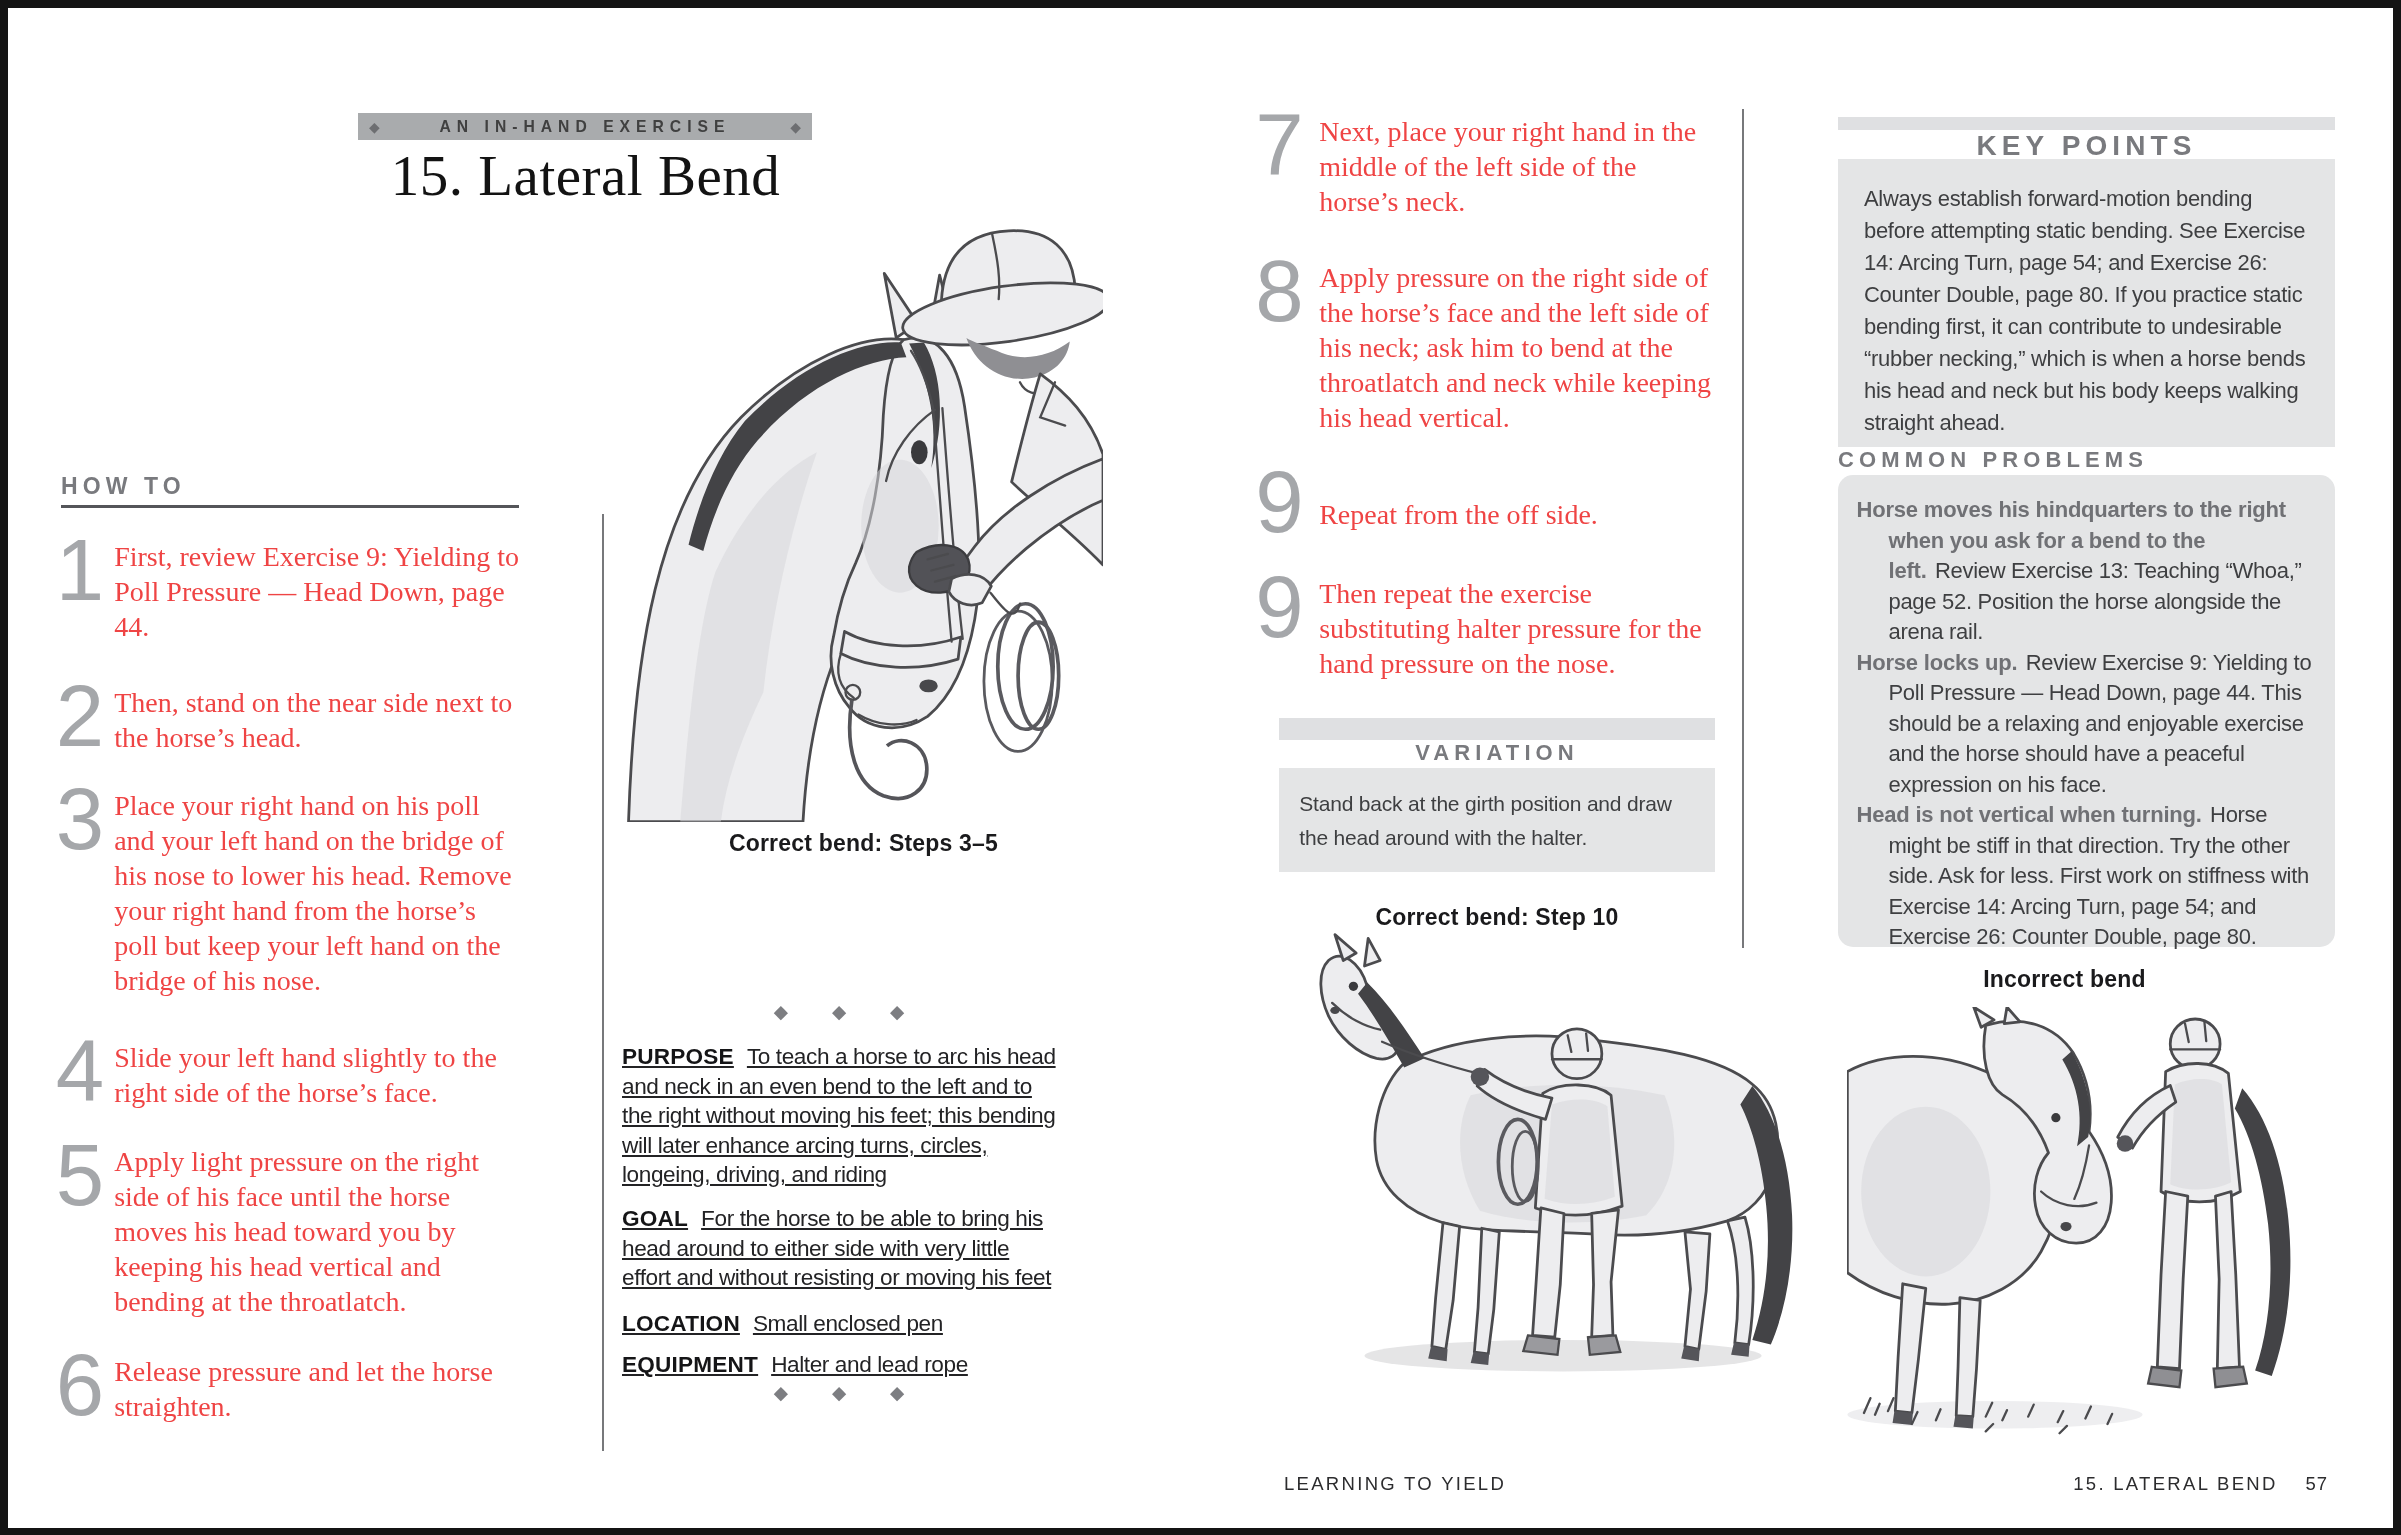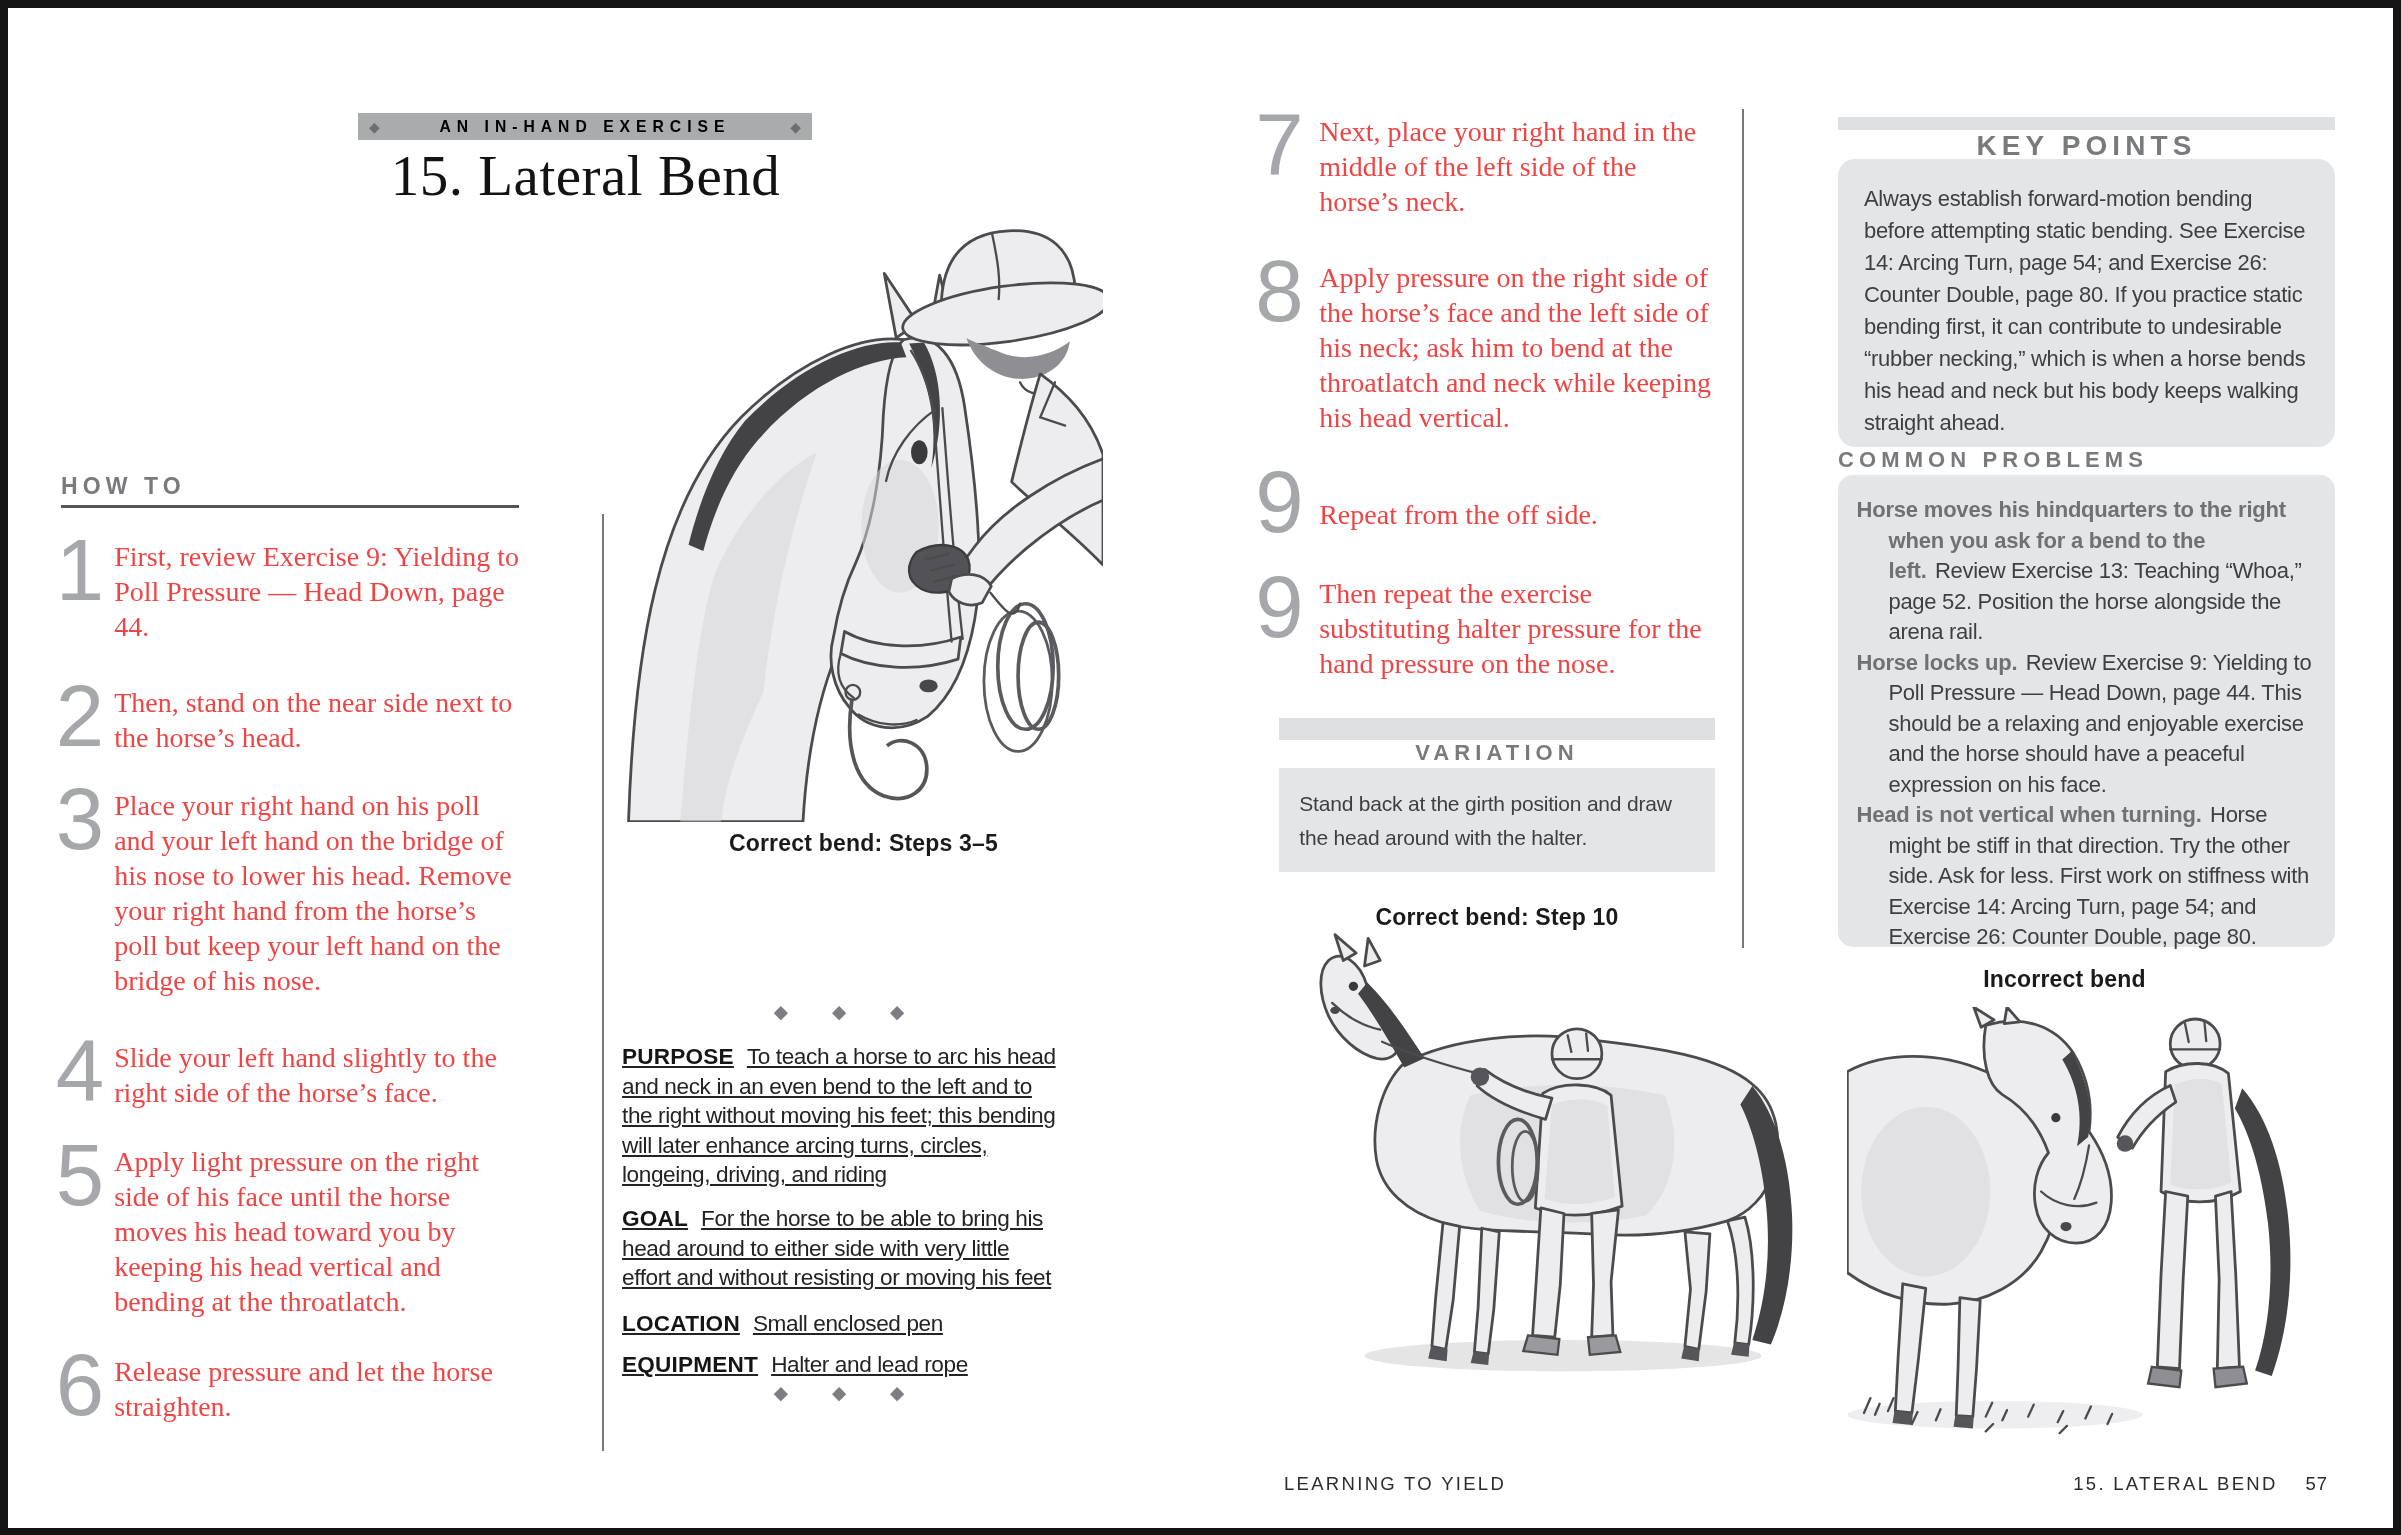--- a/index.html
+++ b/index.html
@@ -4,21 +4,21 @@
 <style>
   html,body{margin:0;padding:0;background:#ffffff;}
   .sheet{position:relative;width:2401px;height:1536px;background:#ffffff;overflow:hidden;
          font-family:"Liberation Sans","DejaVu Sans",sans-serif;}
   .frame{position:absolute;inset:0;border:8.3px solid #141414;pointer-events:none;z-index:50;}
   .abs{position:absolute;}
 
   
   .banner{left:358px;top:113px;width:454px;height:27px;background:#a9abad;
           display:flex;align-items:center;justify-content:space-between;padding:0 11px;box-sizing:border-box;}
-  .banner .btxt{color:#000000;font-weight:bold;font-size:15.7px;letter-spacing:6px;white-space:nowrap;}
+  .banner .btxt{color:#404040;font-weight:bold;font-size:15.7px;letter-spacing:6px;white-space:nowrap;}
   .dia{color:#6d6e71;font-size:14px;line-height:1;}
   .title{left:312px;top:143px;width:547px;text-align:center;margin:0;
          font-family:"Liberation Serif","DejaVu Serif",serif;font-weight:400;
          font-size:57px;color:#131313;letter-spacing:0.5px;}
 
   
   .ghead{color:#797a7e;font-weight:bold;letter-spacing:5.1px;font-size:23px;white-space:nowrap;}
   .howto-head{left:61px;top:473px;}
   .howto-rule{left:61px;top:505px;width:458px;height:2.8px;background:#545559;}
   .vline{width:1.8px;background:#77787b;}
@@ -225,21 +225,21 @@
     <ellipse cx="251" cy="252" rx="21" ry="46" fill="none" stroke="#5a5a5f" stroke-width="4"></ellipse>
     <ellipse cx="259" cy="257" rx="14" ry="38" fill="none" stroke="#5a5a5f" stroke-width="3"></ellipse>
     <path class="fill" d="M276,302 L271,380 L267,440 L291,442 L297,385 L301,308 Z"></path>
     <path class="fill" d="M331,308 L333,385 L331,442 L354,440 L352,382 L360,304 Z"></path>
     <path d="M262,440 L296,444 L294,461 L257,457 Z" fill="#9a9a9e" stroke="#4b4b4e" stroke-width="2.5"></path>
     <path d="M327,442 L357,440 L362,458 L329,461 Z" fill="#9a9a9e" stroke="#4b4b4e" stroke-width="2.5"></path>
   </svg>
 
   <div class="abs bar" style="left:1838px;top:117px;width:497px;height:13px;"></div>
   <div class="abs ghead" style="left:1838px;top:130px;width:497px;text-align:center;font-size:28px;">KEY POINTS</div>
-  <div class="abs graybox kp-box" style="left:1838px;top:159px;width:497px;height:288px;border-radius:17px;">
+  <div class="abs graybox kp-box" style="left:1838px;top:159px;width:497px;height:288px;">
     <p>Always establish forward-motion bending before attempting static bending. See Exercise 14: Arcing Turn, page 54; and Exercise 26: Counter Double, page 80. If you practice static bending first, it can contribute to undesirable “rubber necking,” which is when a horse bends his head and neck but his body keeps walking straight ahead.</p>
   </div>
 
   <div class="abs ghead" style="left:1838px;top:447px;width:497px;text-align:left;font-size:22px;">COMMON PROBLEMS</div>
   <div class="abs graybox cp-box" style="left:1838px;top:475px;width:497px;height:472px;border-radius:15px;">
     <p class="prob">
       <b>Horse moves his hindquarters to the right when you ask for a bend to the left.</b><span>Review Exercise 13: Teaching “Whoa,” page 52. Position the horse alongside the arena rail.</span>
     </p>
     <p class="prob">
       <b>Horse locks up.</b><span>Review Exercise 9: Yielding to Poll Pressure — Head Down, page 44. This should be a relaxing and enjoyable exercise and the horse should have a peaceful expression on his face.</span>

